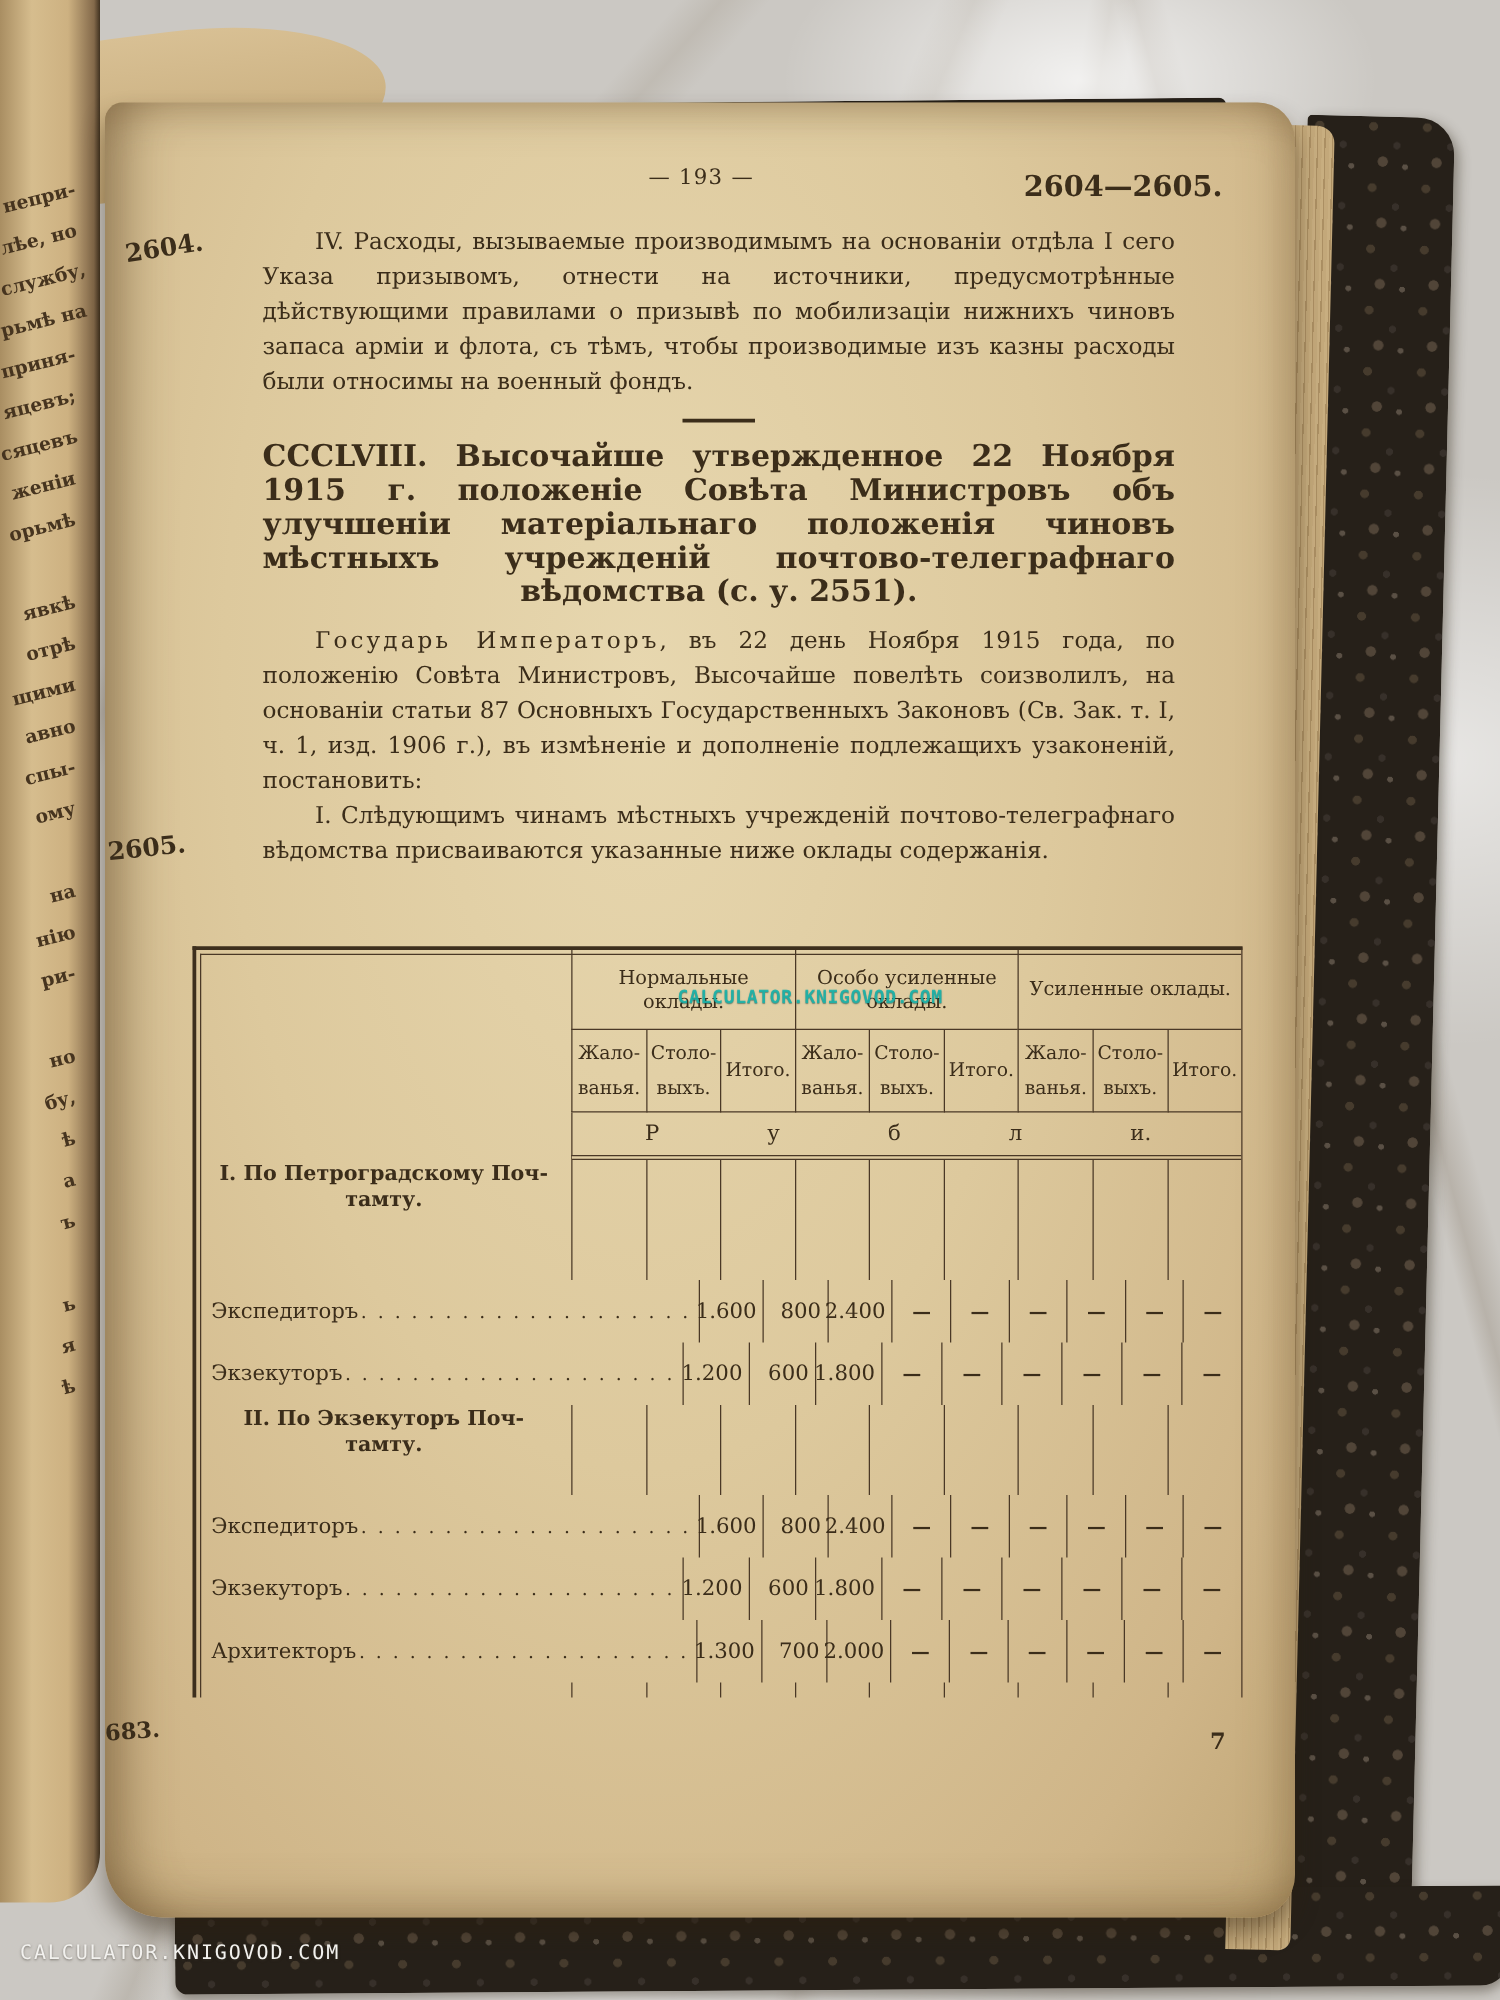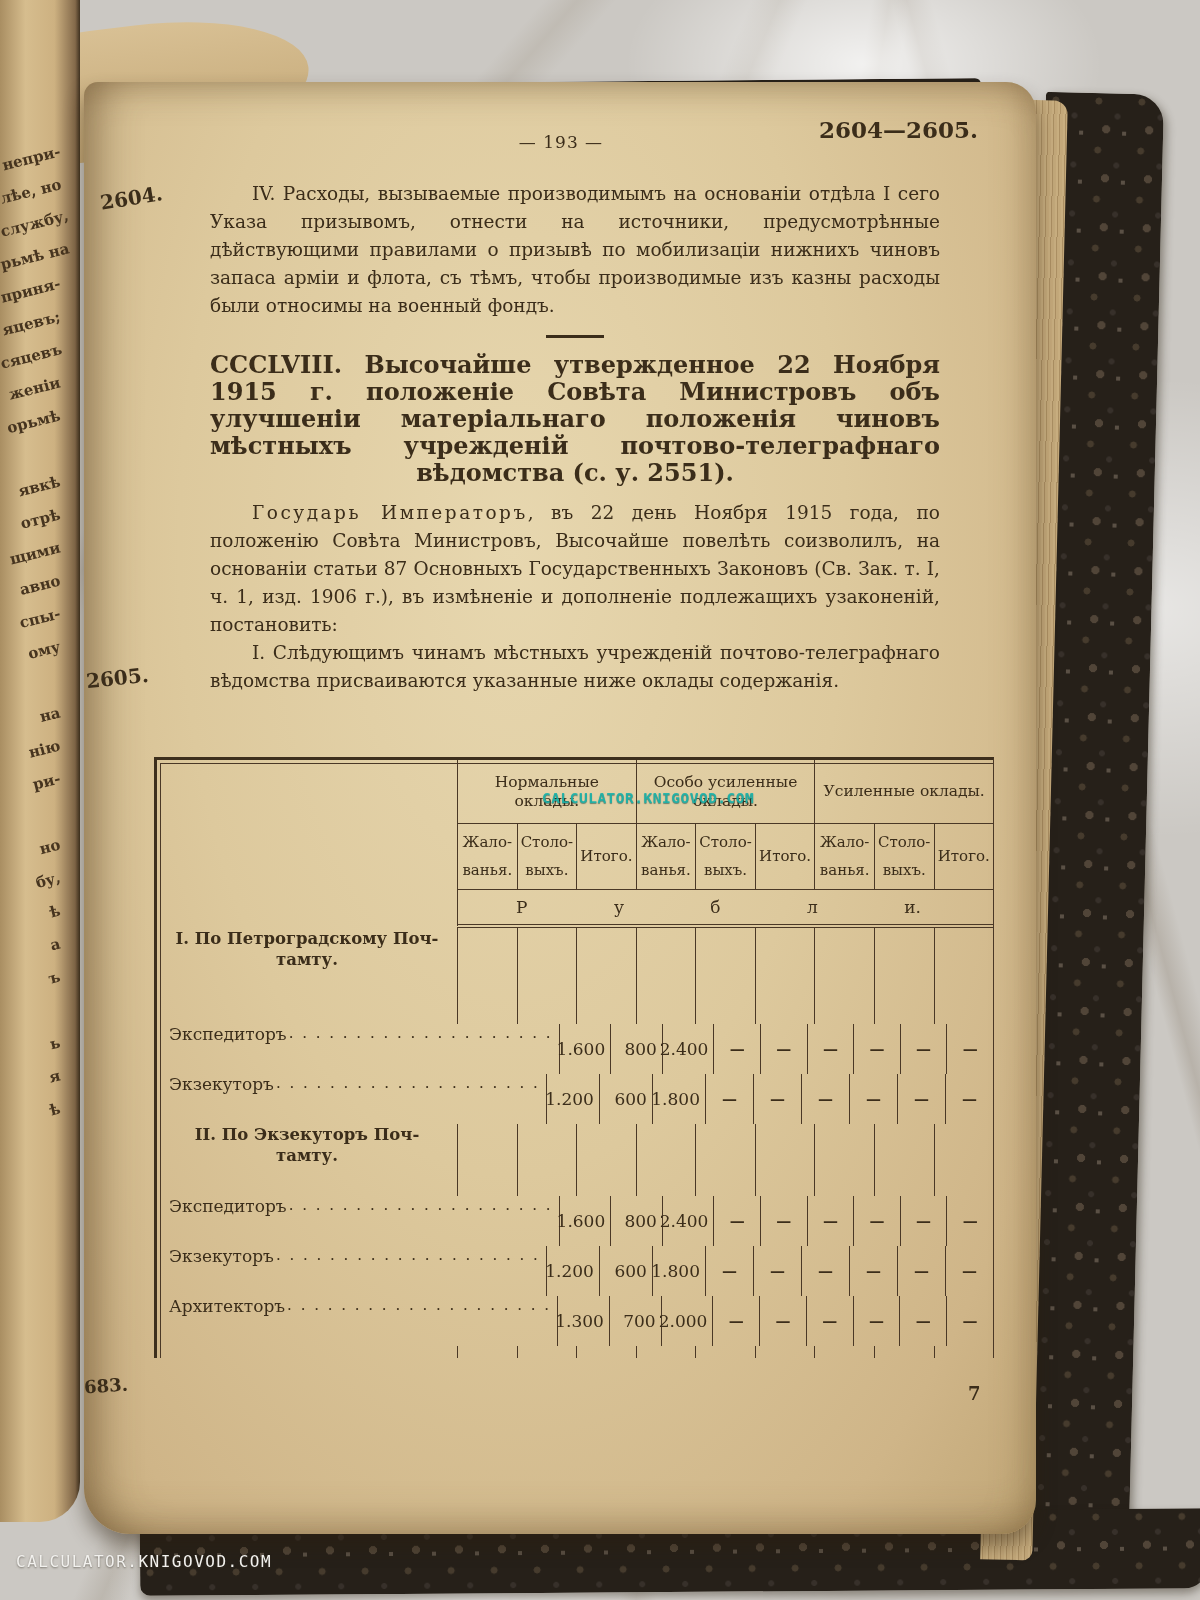--- a/index.html
+++ b/index.html
@@ -58,21 +58,21 @@
     border-radius:14px 30px 34px 46px;
     box-shadow:
       0 12px 20px rgba(45,32,14,.45),
       inset 30px 0 40px -14px rgba(85,60,28,.45),
       inset -26px 0 36px -18px rgba(110,82,45,.35),
       inset 0 -30px 40px -20px rgba(110,82,45,.3),
       inset 0 26px 36px -20px rgba(110,82,45,.28);
     color:var(--ink);
   }
   .pg-header-num{position:absolute;left:382px;top:50px;width:190px;text-align:center;font-size:17px;letter-spacing:1px;}
-  .pg-header-range{position:absolute;left:664px;top:34px;width:230px;text-align:right;font-size:23px;font-weight:bold;}
+  .pg-header-range{position:absolute;left:664px;top:54px;width:230px;text-align:right;font-size:23px;font-weight:bold;}
   .margin-art{position:absolute;font-size:20px;font-weight:bold;}
   .margin-art.first{left:16px;top:104px;transform:rotate(-9deg);}
   .margin-art.second{left:2px;top:584px;transform:rotate(-6deg);}
   .flow{position:absolute;left:126px;top:98px;width:730px;}
   .para{font-size:18.5px;line-height:28px;text-align:justify;text-indent:42px;}
   .divider{width:58px;height:3px;background:var(--ink);margin:15px auto 13px auto;}
   .act-heading{
     font-size:24px;line-height:27px;font-weight:bold;
     text-align:justify;text-align-last:center;margin-bottom:13px;
   }
@@ -88,21 +88,21 @@
   .t-row{display:flex;align-items:stretch;}
   .t-stub{flex:0 0 300px;display:flex;}
   .t-cell{flex:1 1 0;display:flex;align-items:center;justify-content:center;border-left:1px solid var(--line);min-width:0;}
   .t-groups{height:64px;}
   .t-group{flex:3 1 0;text-align:center;font-size:15.5px;line-height:19px;border-bottom:1px solid var(--line);padding:2px 6px;}
   .t-subs{height:66px;}
   .t-sub{flex-direction:column;justify-content:space-around;font-size:15px;line-height:17px;border-bottom:1px solid var(--line);text-align:center;padding:4px 0;}
   .t-rub{height:38px;}
   .t-rubcell{flex:9 1 0;justify-content:space-between;padding:0 72px 0 58px;font-size:17px;border-bottom:4px double var(--line);align-items:center;}
   .t-sec-title{flex-direction:column;justify-content:flex-end;align-items:center;font-weight:bold;font-size:16.5px;line-height:21px;text-align:center;padding-bottom:4px;width:100%;}
-  .t-pos{display:flex;width:100%;padding-left:12px;font-size:17px;}
+  .t-pos{align-items:center;display:flex;width:100%;padding-left:12px;font-size:17px;}
   .t-leader{flex:1;overflow:hidden;white-space:nowrap;letter-spacing:2px;margin:0 6px 0 2px;font-size:15px;}
   .t-leader::after{content:". . . . . . . . . . . . . . . . . . . .";}
   .t-num{justify-content:flex-end;padding-right:5px;font-size:17px;}
   .t-dash{justify-content:center;font-weight:bold;font-size:15px;}
   .pg-footer-left{position:absolute;left:0px;top:1293px;font-size:18px;font-weight:bold;transform:rotate(-4deg);}
   .pg-footer-right{position:absolute;left:884px;top:1301px;font-size:18px;font-weight:bold;}
   .wm{font-family:"DejaVu Sans Mono","Liberation Mono",monospace;position:absolute;white-space:nowrap;}
   .wm-table{left:458px;top:708px;font-size:14.5px;font-weight:bold;color:rgba(26,178,170,.9);text-shadow:0 1px 1px rgba(0,70,65,.55);letter-spacing:.5px;z-index:9;}
   .wm-bottom{left:16px;top:1552px;font-size:16px;color:#f2f1ee;letter-spacing:1.5px;text-shadow:0 1px 2px rgba(60,55,45,.6);z-index:9;}
 </style>

